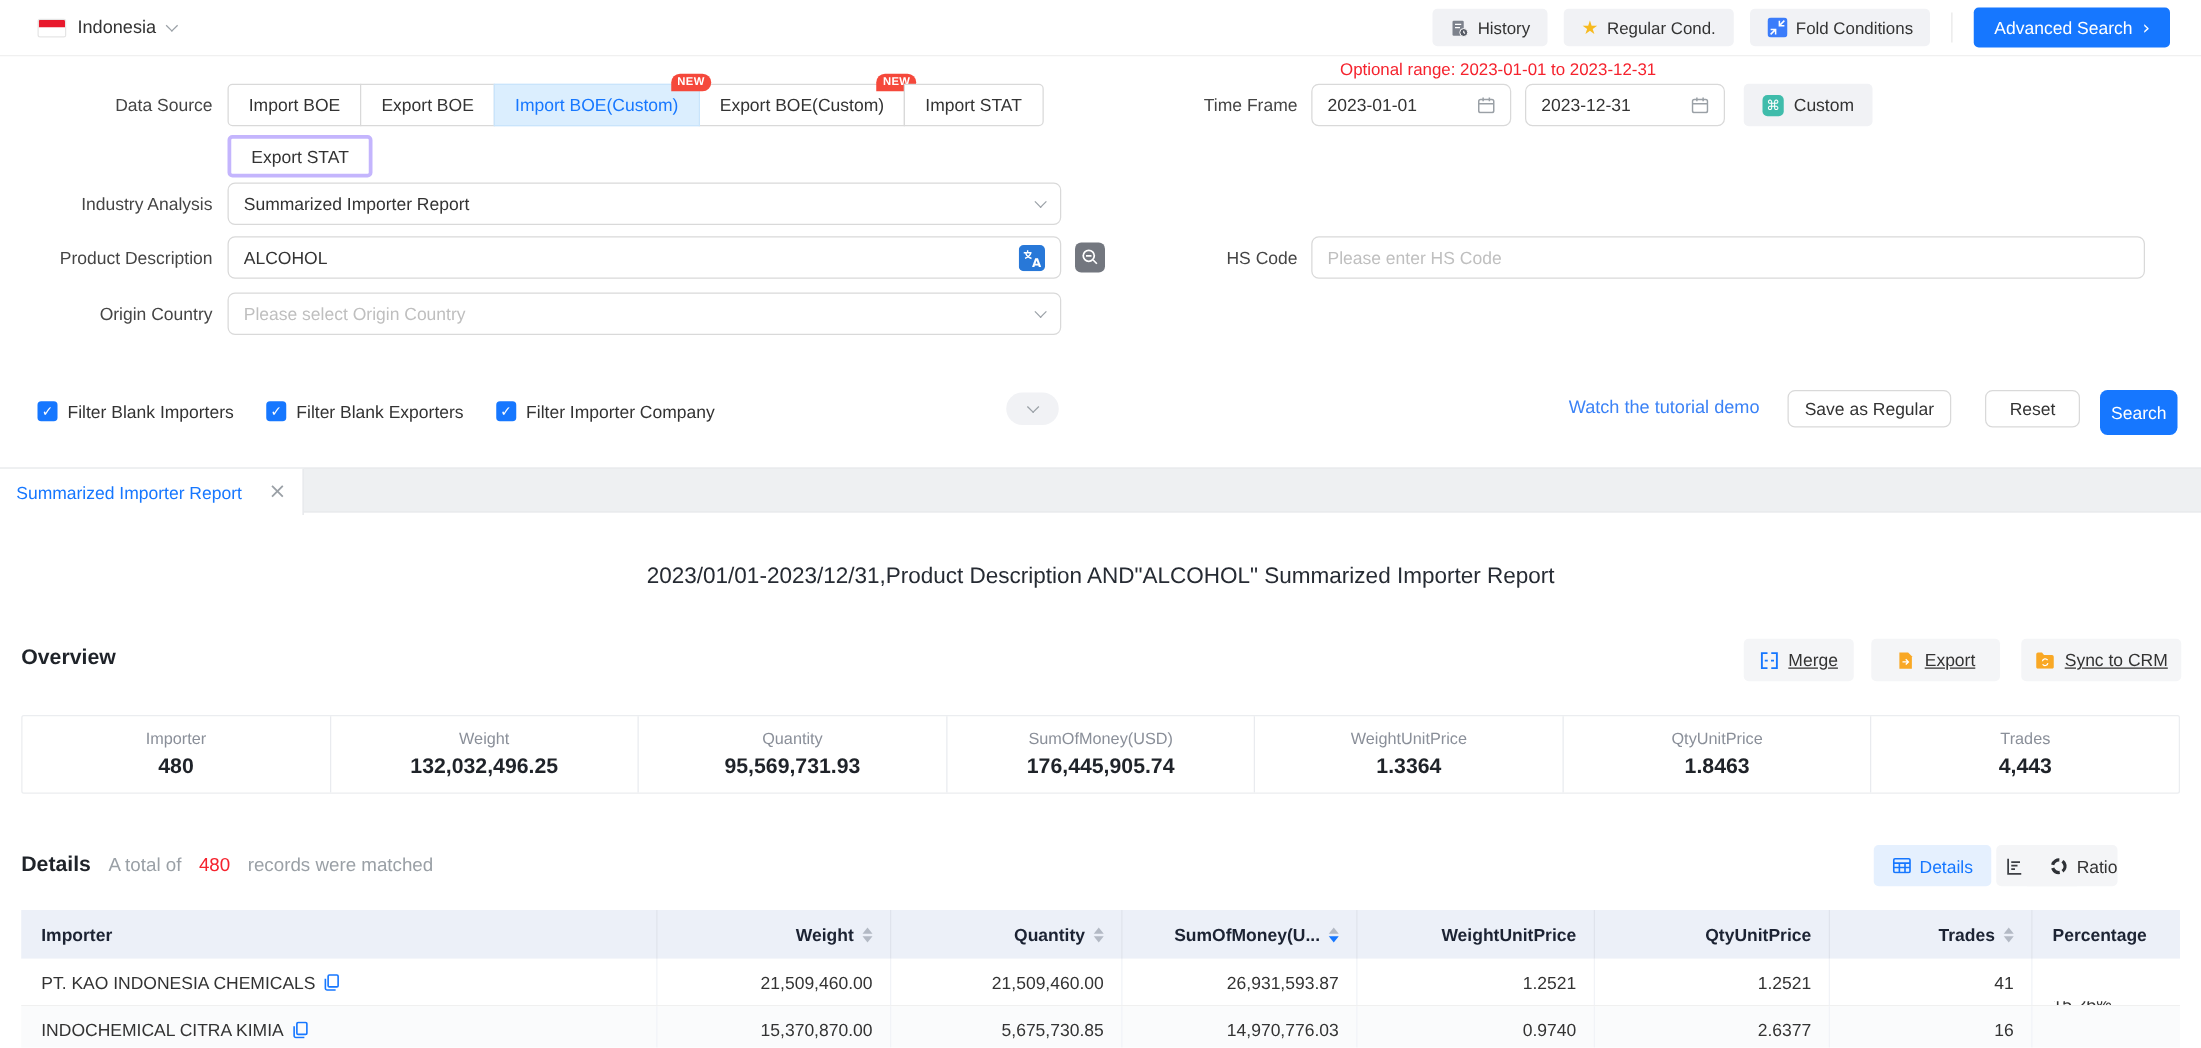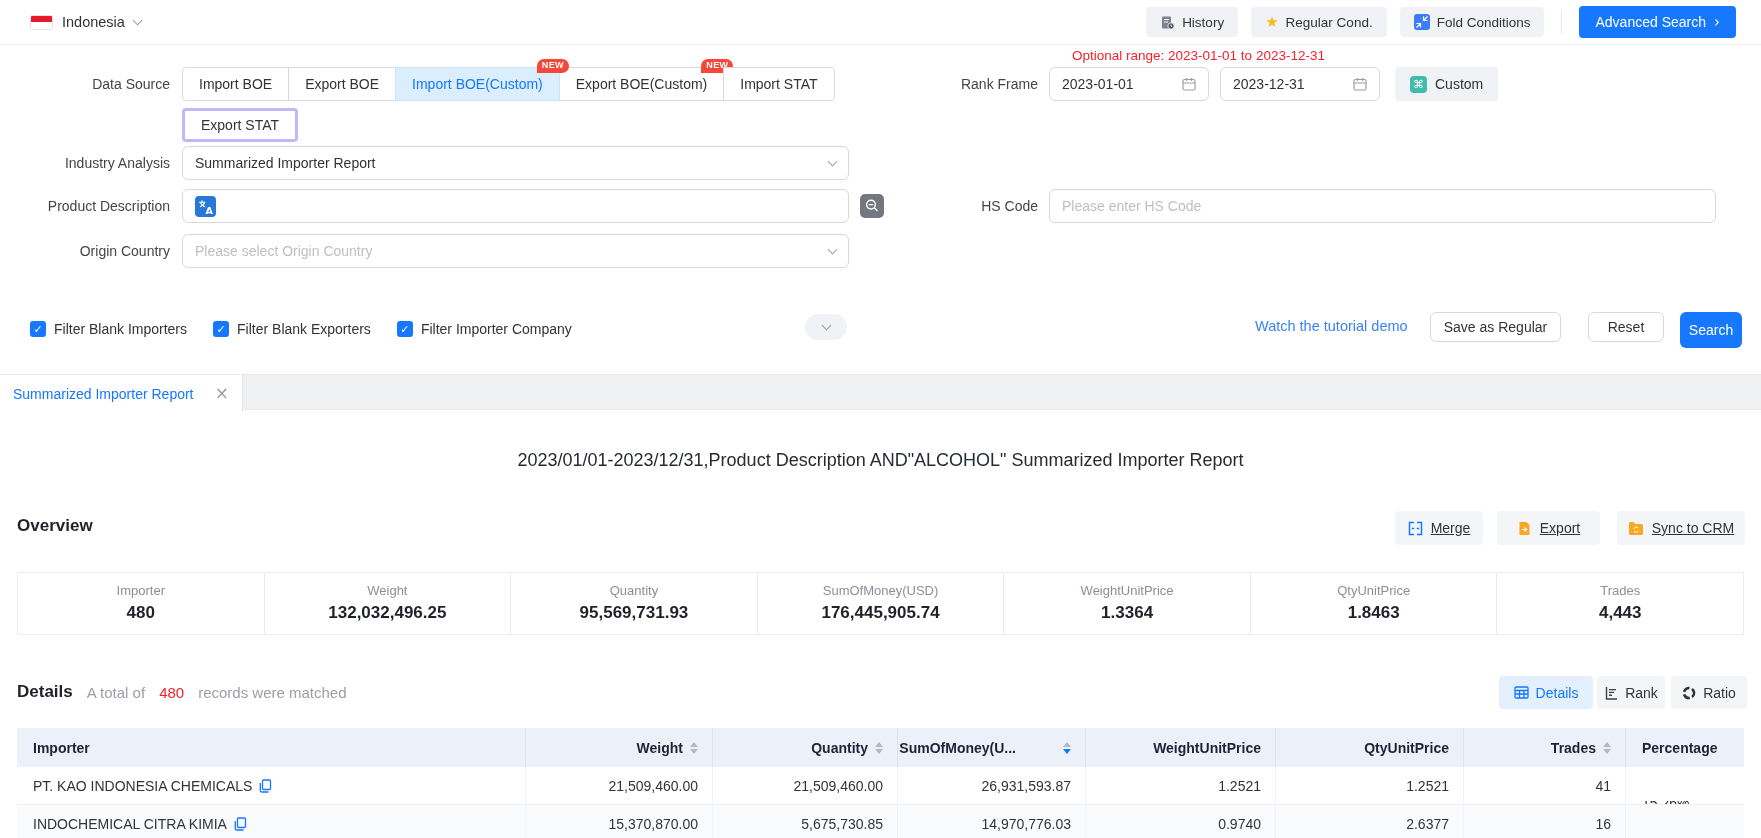--- a/index.html
+++ b/index.html
@@ -132,21 +132,21 @@
   .trh, .tr { display:flex; width:100%; }
   .trh { background:#ecf0f8; height:39px; }
   .tr { height:38px; background:#fff; border-bottom:1px solid #f0f0f0; }
   .tr.alt { background:#fafbfc; }
   .th, .td { display:flex; align-items:center; font-size:14px; overflow:hidden; white-space:nowrap; }
   .th { font-weight:bold; color:#1c2333; border-right:1px solid #dfe3ec; }
   .th:last-child { border-right:none; }
   .td { color:#333; border-right:1px solid #f1f3f7; }
   .td:last-child { border-right:none;margin-top:34px; }
   .c0 { width:509px; padding-left:16px; justify-content:flex-start; }
-  .c1 { width:187px; } .c2 { width:185px; } .c3 { width:188px;gap:40px; }
+  .c1 { width:187px; } .c2 { width:185px; } .c3 { width:188px; }
   .c4 { width:190px; } .c5 { width:188px; } .c6 { width:162px; }
   .c1,.c2,.c3,.c4,.c5,.c6 { padding-right:14px; justify-content:flex-end; }
   .c7 { width:118px; padding-left:16px; justify-content:flex-start; }
   .caret { display:inline-flex; flex-direction:column; gap:2px; margin-left:7px; }
   .caret i { width:0; height:0; border-left:4px solid transparent; border-right:4px solid transparent; }
   .caret .up { border-bottom:5px solid #b3b9c4; }
   .caret .dn { border-top:5px solid #b3b9c4; }
   .caret .dn.on { border-top-color:var(--primary,#1677ff); }
   .copy-ic { margin-left:7px; display:inline-flex; cursor:pointer; }
 </style>
@@ -211,21 +211,21 @@
       <span class="newb">NEW</span>
     </div>
     <div class="tabb">
         <span>Import STAT</span>
       </div>
   </div>
   <div class="lonetab">
       <span>Export STAT</span>
     </div>
 
-  <div class="flabel2" style="top:21px">Rank Frame</div>
+  <div class="flabel2" style="top:21px">Time Frame</div>
   <div class="field" style="left:1049px; top:21px; width:160px;">
     <input readonly="" value="2023-01-01" style="">
     <svg width="14" height="14" viewBox="0 0 14 14">
         <rect x="1" y="2.5" width="12" height="10.5" rx="1.5" fill="none" stroke="#9aa0a6" stroke-width="1.2"></rect>
         <path d="M1 6h12M4.5 1v3M9.5 1v3" stroke="#9aa0a6" stroke-width="1.2"></path>
       </svg>
   </div>
   <div class="field" style="left:1220px; top:21px; width:160px;">
     <input readonly="" value="2023-12-31" style="">
     <svg width="14" height="14" viewBox="0 0 14 14">
@@ -239,20 +239,21 @@
   </button>
 
   <div class="flabel" style="top:100px">Industry Analysis</div>
   <div class="field" style="left:182px; top:100px; width:667px;">
     <span class="val-text">Summarized Importer Report</span>
     <span class="chev sel-chev"></span>
   </div>
 
   <div class="flabel" style="top:143px">Product Description</div>
   <div class="field" style="left:182px; top:143px; width:667px;">
+    <input value="ALCOHOL" style="">
     <svg width="21" height="21" viewBox="0 0 21 21" style="cursor:pointer">
         <rect width="21" height="21" rx="4" fill="#2878d8"></rect>
         <path d="M4 6.2h6.2M7.1 4.2v2M5.6 6.4c.4 2 2.7 3.8 4.6 4.4M9.6 6.4c-.5 1.8-2.7 3.6-4.6 4.3" stroke="#fff" stroke-width="1.1" fill="none"></path>
         <text x="10.6" y="17.6" font-size="9.5" font-weight="bold" fill="#fff" font-family="DejaVu Sans,sans-serif">A</text>
       </svg>
   </div>
   <button class="sq-ic-btn" style="left:860px; top:148px;">
     <svg width="16" height="16" viewBox="0 0 16 16">
         <circle cx="7" cy="6.6" r="4.4" fill="none" stroke="#fff" stroke-width="1.4"></circle>
         <path d="M4.8 6.6h4.4M10.5 10l3 3" stroke="#fff" stroke-width="1.4"></path>
@@ -371,21 +372,21 @@
     </svg>
   <span>Details</span>
 </button>
 <button class="vbtn" style="left:1597px; width:68px;">
   <svg width="14" height="14" viewBox="0 0 14 14">
       <path d="M2.5 1v12h10.5" stroke="#3c3f44" stroke-width="1.4" fill="none"></path>
       <path d="M5 3.6h7M5 6.4h5M5 9.2h3" stroke="#3c3f44" stroke-width="1.4"></path>
     </svg>
   <span>Rank</span>
 </button>
-<button class="vbtn" style="left:1671px; width:76px;">
+<button class="vbtn" style="left:1618px; width:76px;justify-content:flex-end;">
   <svg width="14" height="14" viewBox="0 0 14 14">
       <circle cx="7" cy="7" r="5" fill="none" stroke="#2e3136" stroke-width="2.6" stroke-dasharray="7 2.5 7 2.5 7 2.5" transform="rotate(-30 7 7)"></circle>
     </svg>
   <span>Ratio</span>
 </button>
 
 <div class="tbl">
   <div class="trh">
     <div class="th c0">
         <span>Importer</span>

